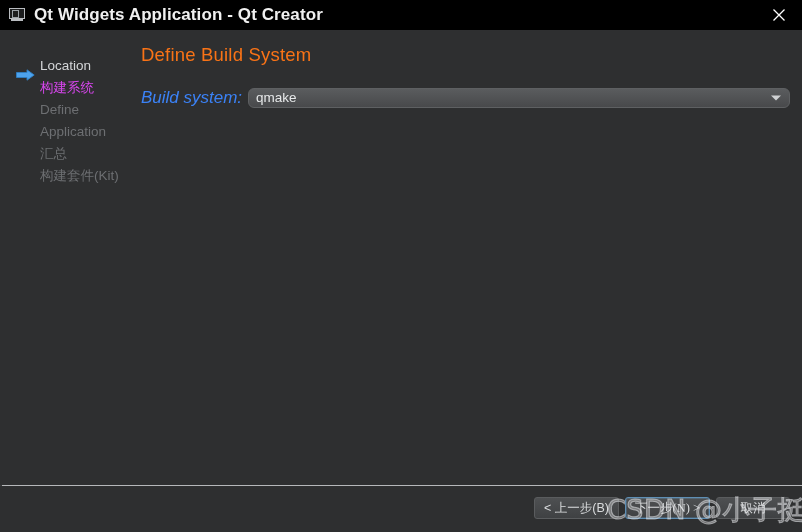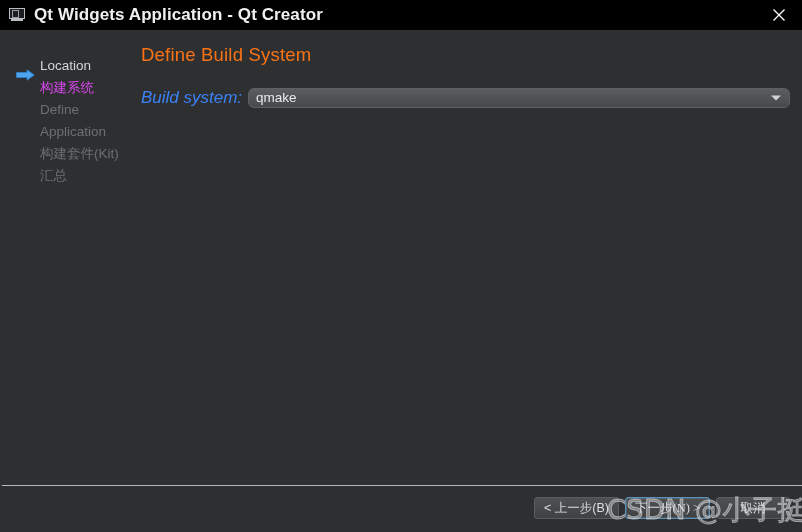--- a/index.html
+++ b/index.html
@@ -245,25 +245,25 @@
 
       <div class="side-item todo">
         <span class="label">Define</span>
       </div>
 
       <div class="side-item todo">
         <span class="label">Application</span>
       </div>
 
       <div class="side-item todo">
+        <span class="label">汇总</span>
+      </div>
+
+      <div class="side-item todo">
         <span class="label">构建套件(Kit)</span>
-      </div>
-
-      <div class="side-item todo">
-        <span class="label">汇总</span>
       </div>
 
     </div>
 
     <div class="main">
       <div class="page-title">Define Build System</div>
 
       <div class="form-row">
         <span class="form-label">Build system:</span>
         <div class="combobox">

